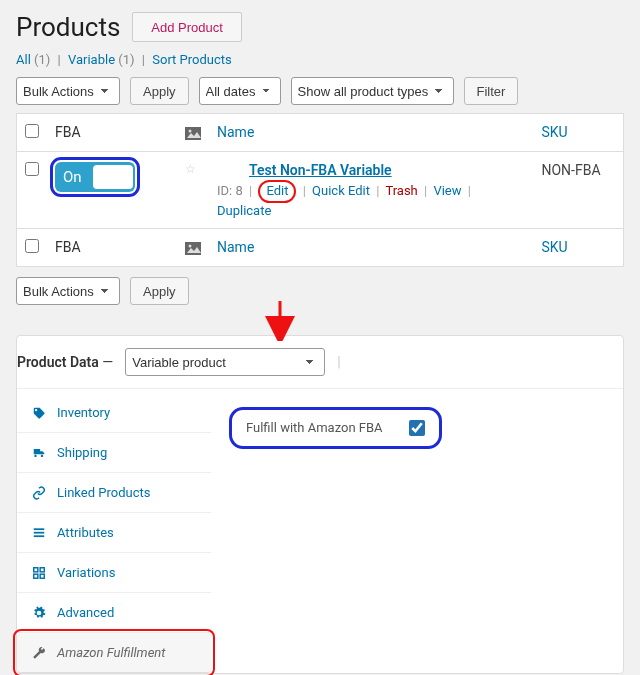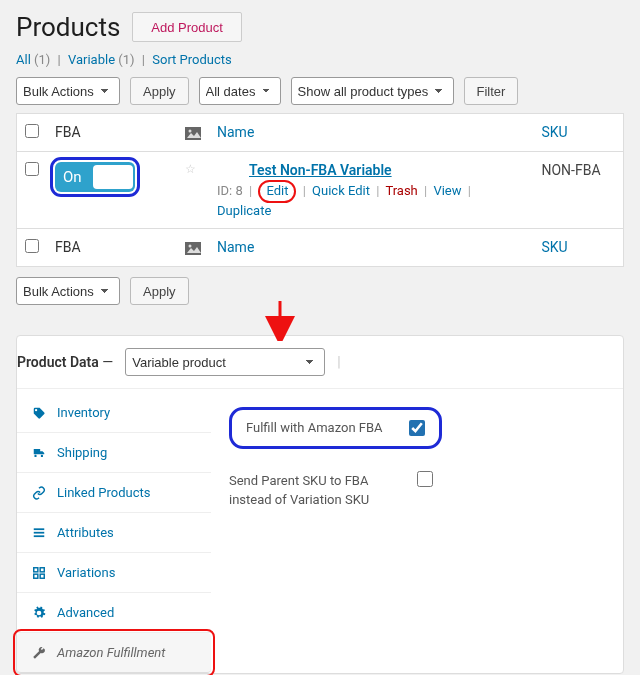--- a/index.html
+++ b/index.html
@@ -247,21 +247,17 @@
           <span>Amazon Fulfillment</span>
         </li>
       </ul>
       <div class="tab-content">
         <div class="fieldrow">
           <span class="fba-box">
             <span class="fl" style="width:auto">Fulfill with Amazon FBA</span>
             <input type="checkbox" class="chk" checked="" style="">
           </span>
         </div>
-        <div class="fieldrow">
-          <span class="fl">Send Parent SKU to FBA instead of Variation SKU</span>
-          <input type="checkbox" class="chk" style="">
-        </div>
       </div>
     </div>
   </div>
 
 </div>
 
 </body></html>

